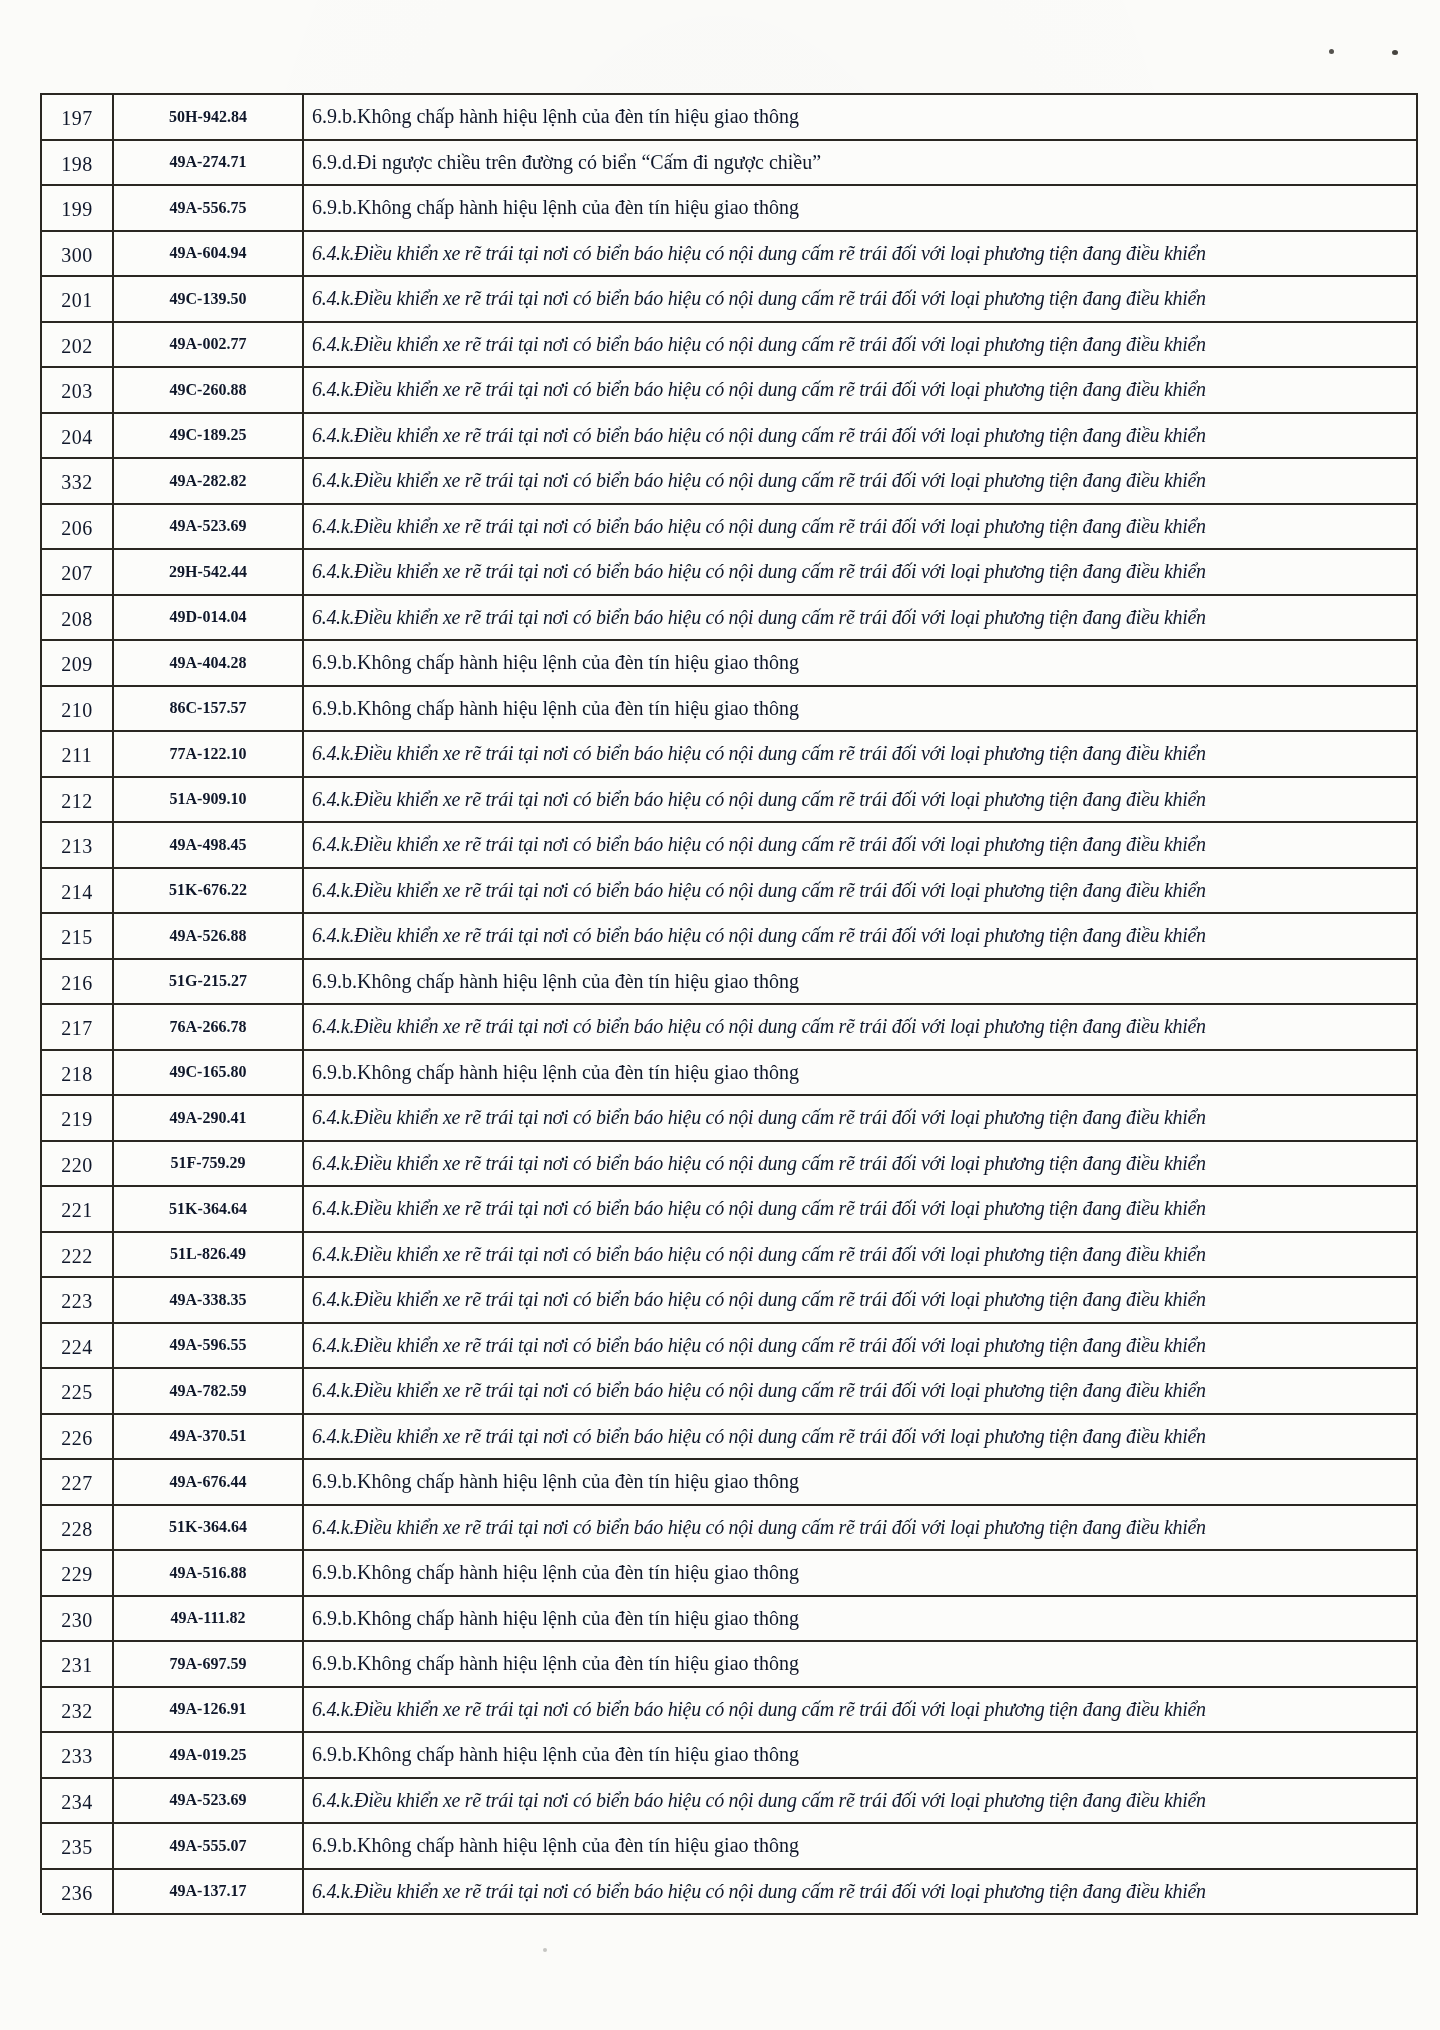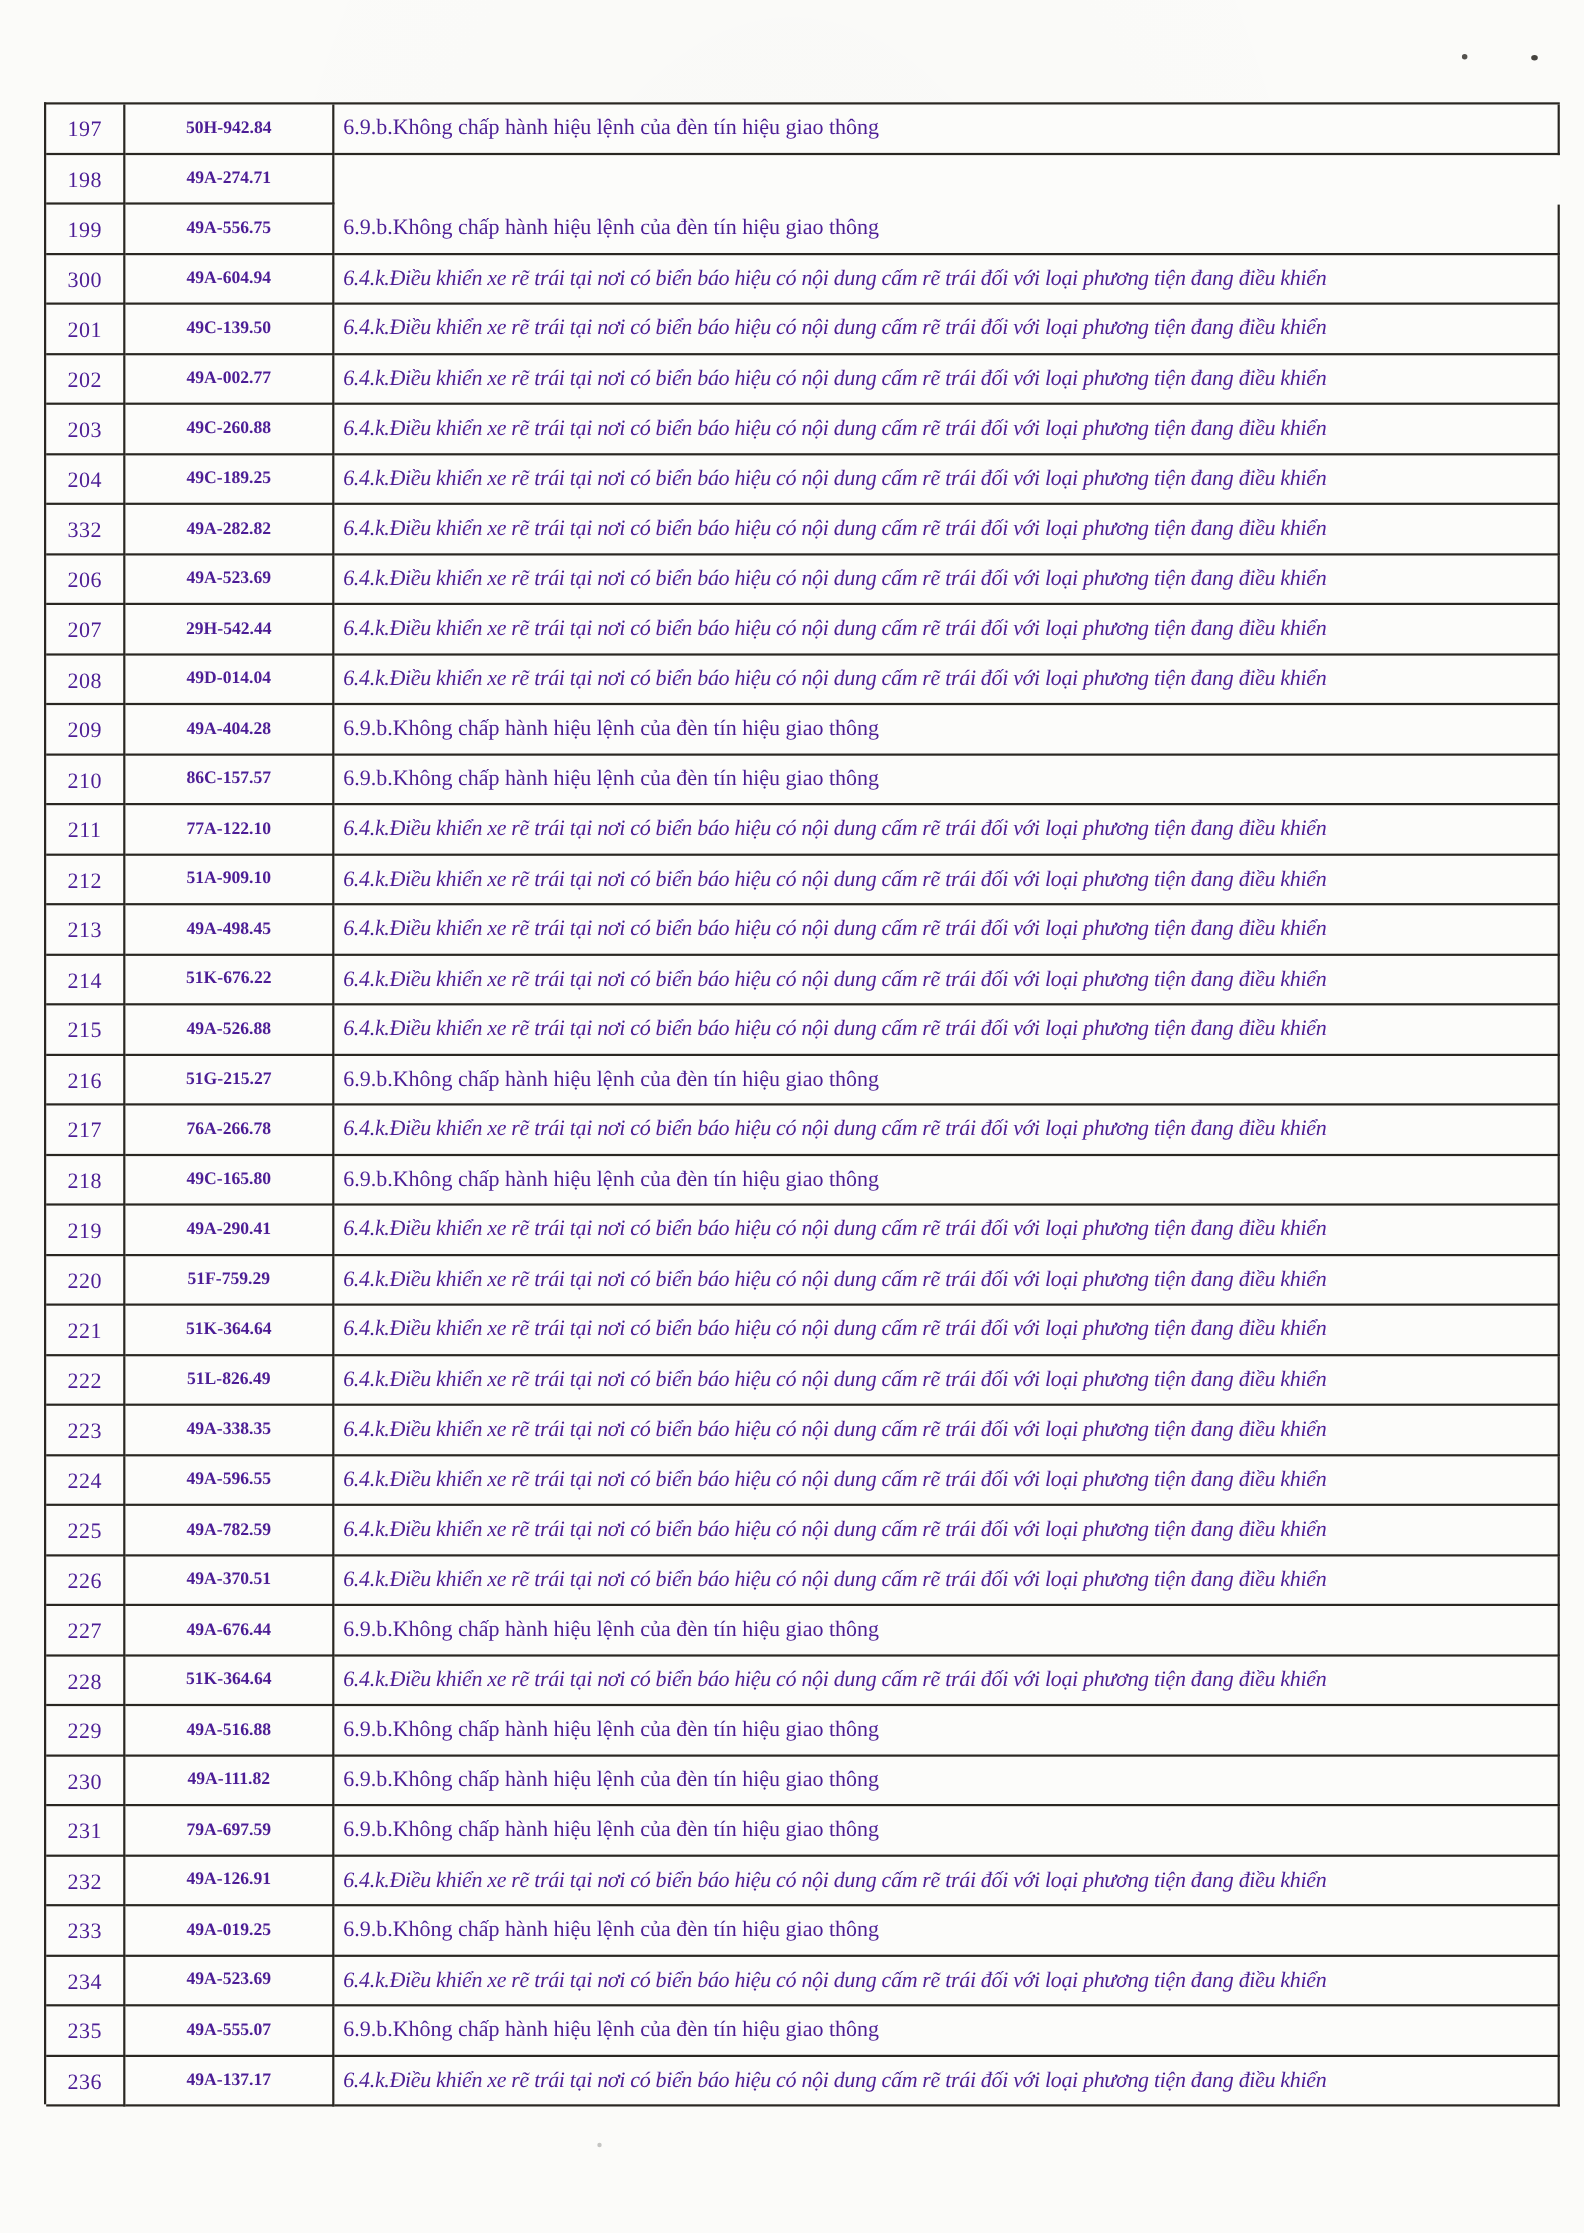--- a/index.html
+++ b/index.html
@@ -11,21 +11,21 @@
     overflow: hidden;
     font-family: "Liberation Serif", "DejaVu Serif", serif;
   }
   .page {
     position: relative;
     width: 1440px;
     height: 2030px;
     background:
       radial-gradient(ellipse at 50% 30%, rgba(0,0,0,0.012), rgba(0,0,0,0) 60%),
       #fbfbf9;
-    color: #4c1d95;
+    color: #0f172a;
   }
   
   .speck {
     position: absolute;
     border-radius: 50%;
     background: #4a4a46;
   }
   .speck.s1 { left: 1329px; top: 49px; width: 5px; height: 5px; background:#54524e; }
   .speck.s2 { left: 1392px; top: 50px; width: 6px; height: 5px; background:#45433f; }
   .speck.s3 { left: 543px; top: 1948px; width: 4px; height: 4px; opacity: .3; }
@@ -92,20 +92,21 @@
   <div class="vtable" id="vtable">
   <div class="row">
     <div class="cell c-no">197</div>
     <div class="cell c-plate">50H-942.84</div>
     <div class="cell c-violation">6.9.b.Không chấp hành hiệu lệnh của đèn tín hiệu giao thông</div>
   </div>
 
   <div class="row">
     <div class="cell c-no">198</div>
     <div class="cell c-plate">49A-274.71</div>
+    <div class="cell c-violation">6.9.d.Đi ngược chiều trên đường có biển “Cấm đi ngược chiều”</div>
   </div>
 
   <div class="row">
     <div class="cell c-no">199</div>
     <div class="cell c-plate">49A-556.75</div>
     <div class="cell c-violation">6.9.b.Không chấp hành hiệu lệnh của đèn tín hiệu giao thông</div>
   </div>
 
   <div class="row">
     <div class="cell c-no">300</div>

